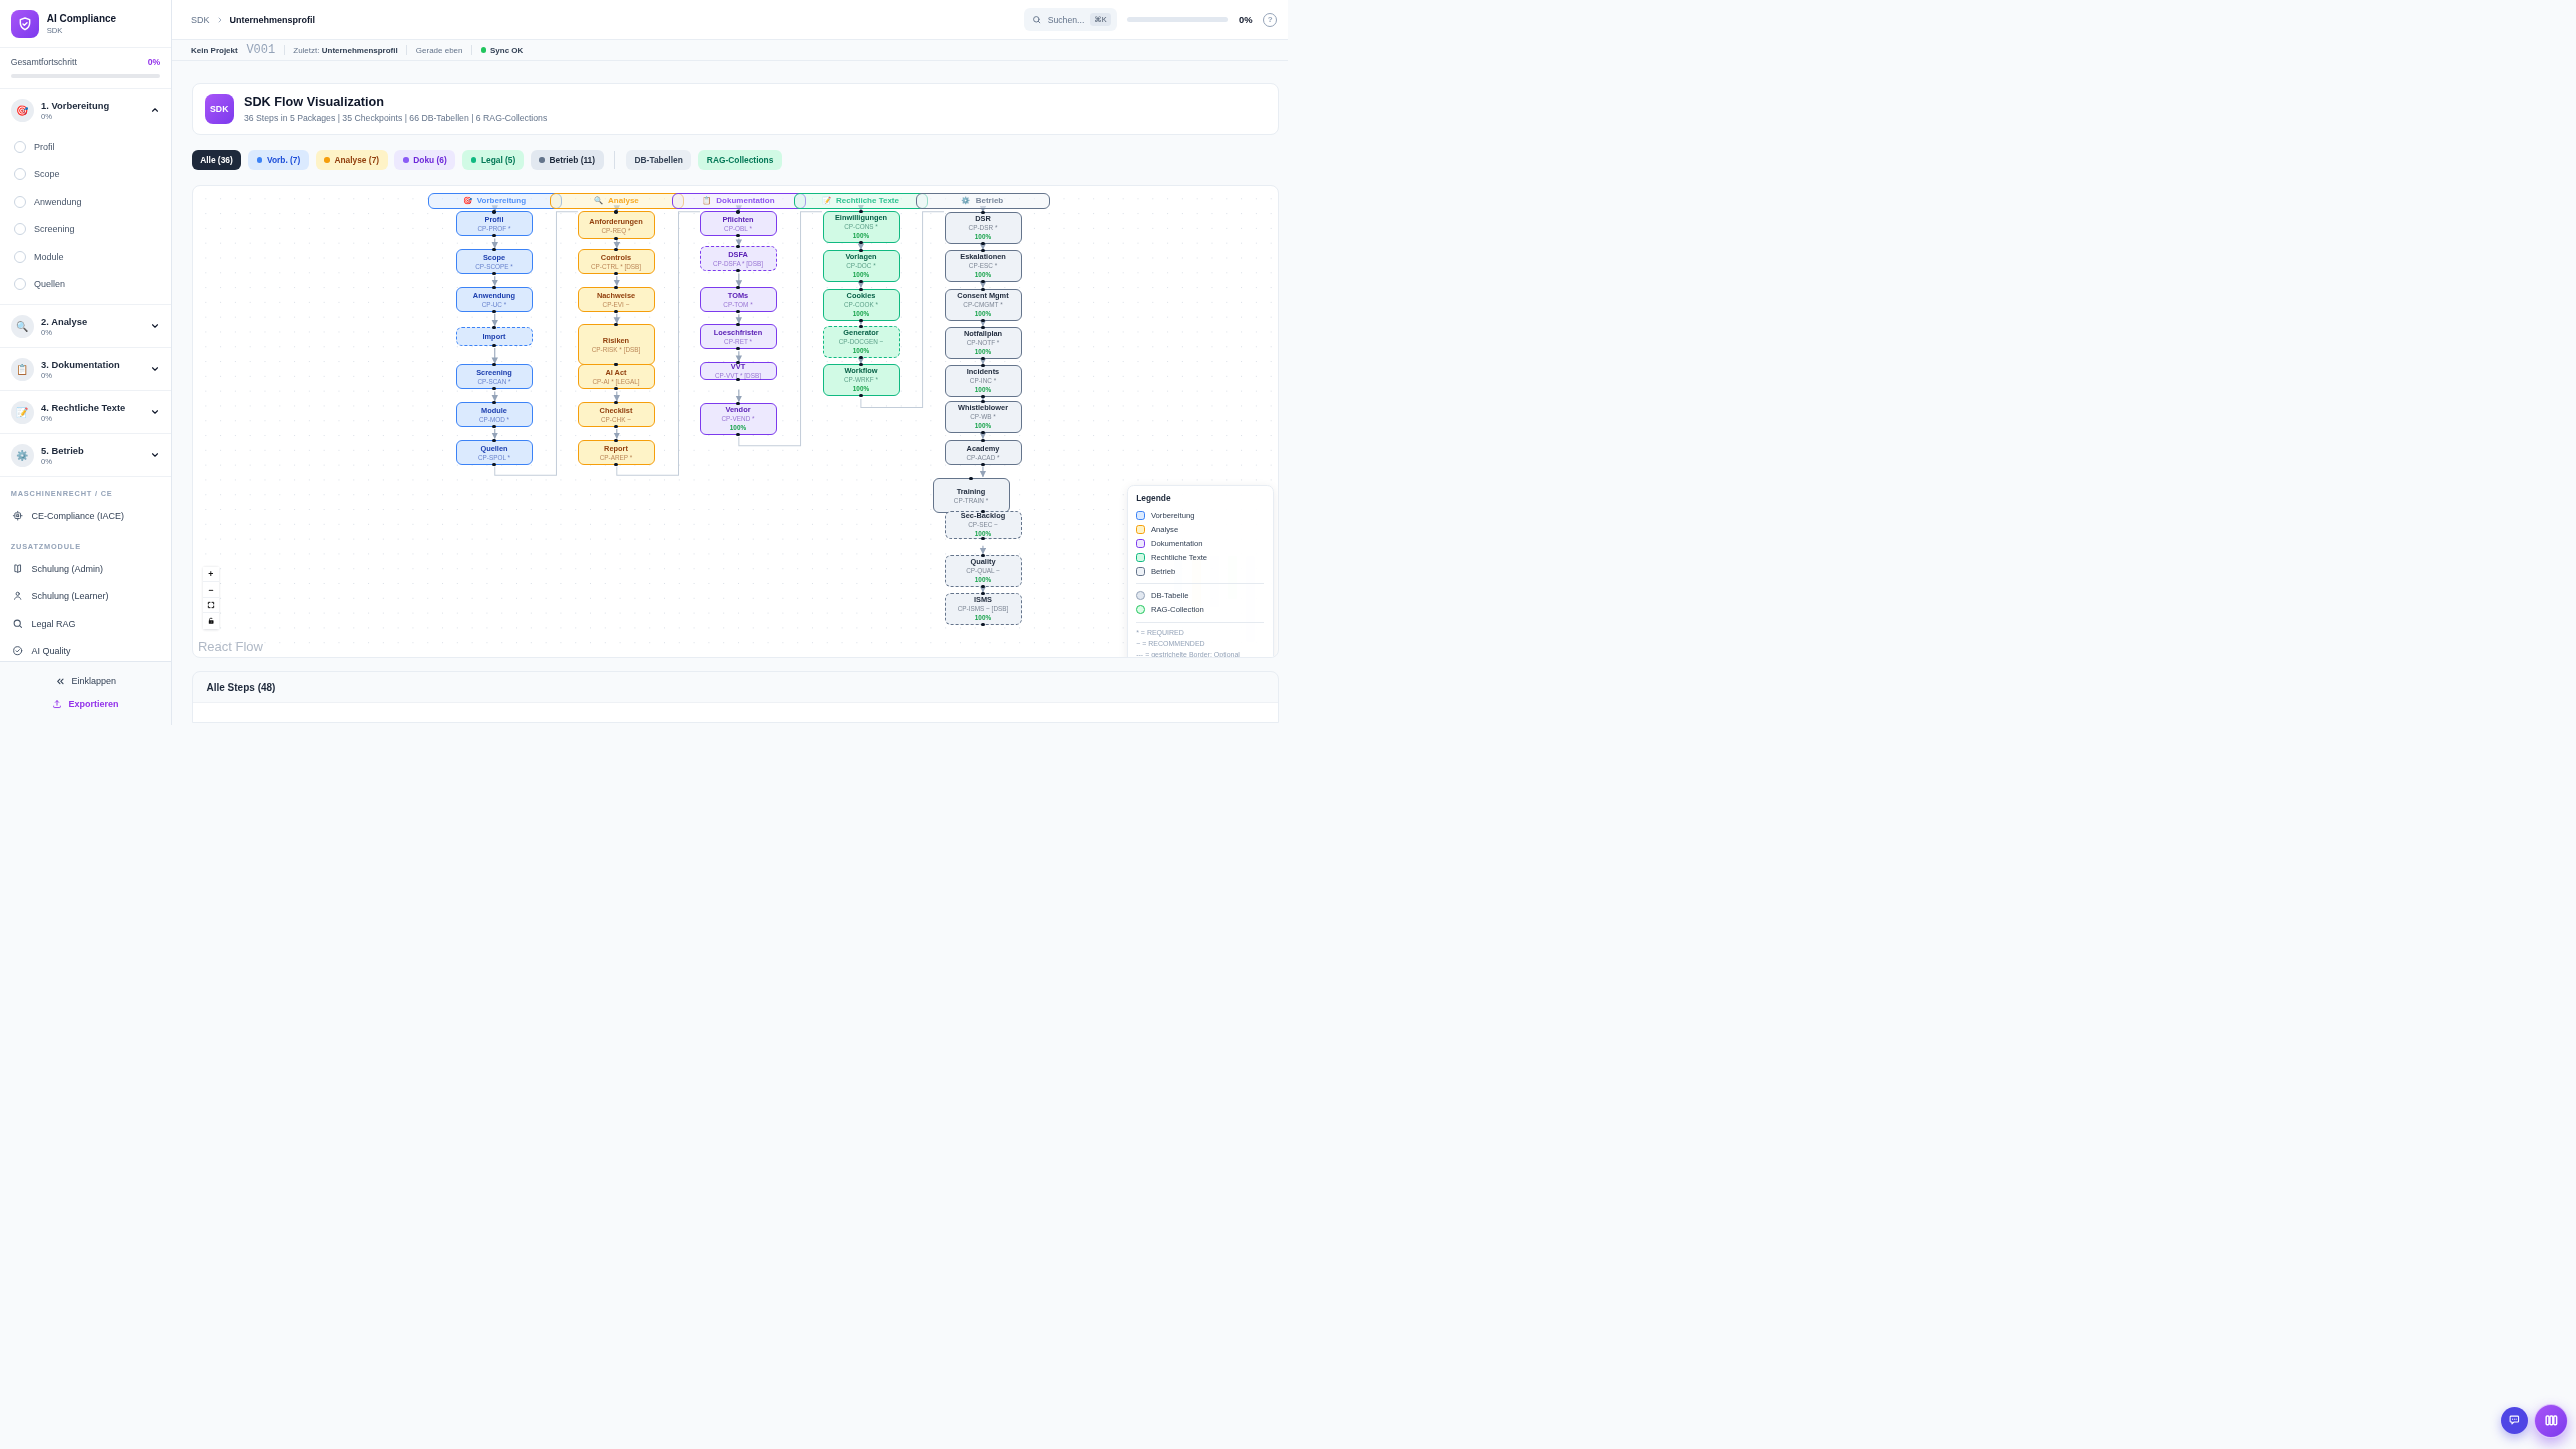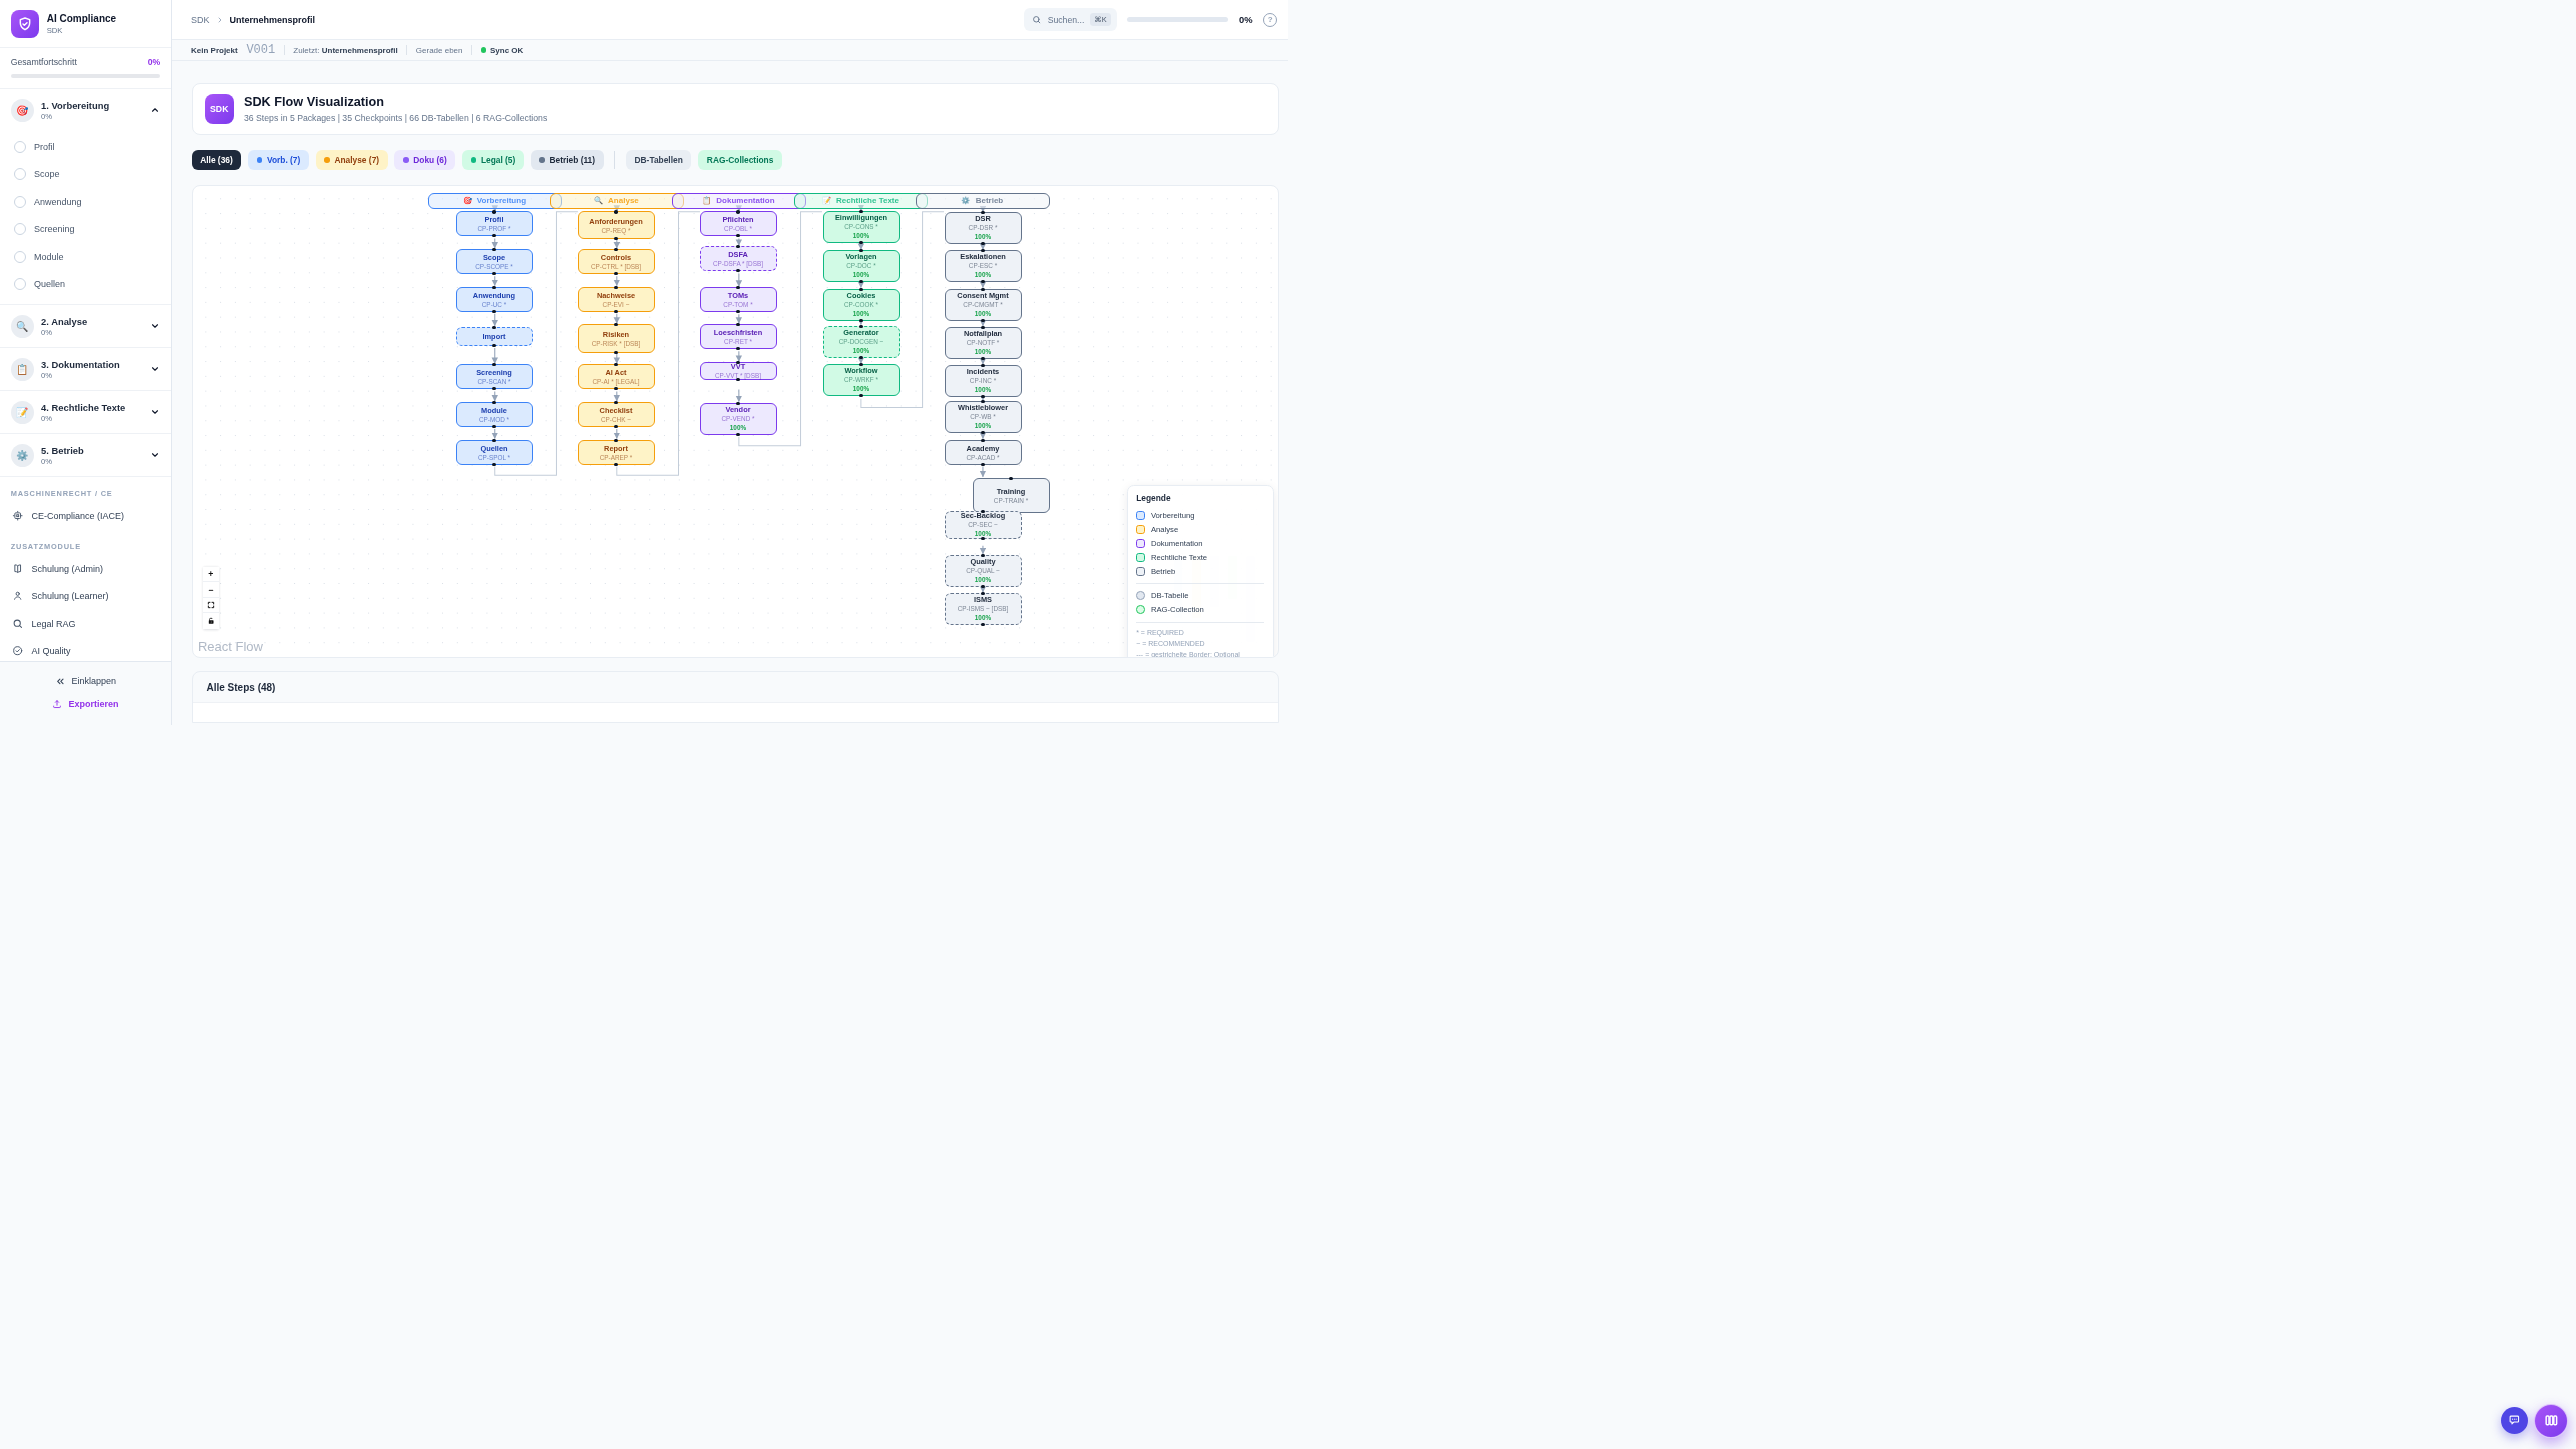--- a/index.html
+++ b/index.html
@@ -507,21 +507,21 @@
           <div class="fn-code" style="color:rgba(146,64,14,0.62)">CP-REQ *</div>
         </div>
         <div class="flow-node" style="left: 385px; top: 63px; height: 25px; border-color: rgb(245, 158, 11); background: rgb(254, 243, 199);">
           <div class="fn-title" style="color:#92400e">Controls</div>
           <div class="fn-code" style="color:rgba(146,64,14,0.62)">CP-CTRL * [DSB]</div>
         </div>
         <div class="flow-node" style="left: 385px; top: 101px; height: 25px; border-color: rgb(245, 158, 11); background: rgb(254, 243, 199);">
           <div class="fn-title" style="color:#92400e">Nachweise</div>
           <div class="fn-code" style="color:rgba(146,64,14,0.62)">CP-EVI ~</div>
         </div>
-        <div class="flow-node" style="left: 385px; top: 138px; height: 29px; border-color: rgb(245, 158, 11); background: rgb(254, 243, 199);">
+        <div class="flow-node" style="left: 385px; top: 138px; height: 41px; border-color: rgb(245, 158, 11); background: rgb(254, 243, 199);">
           <div class="fn-title" style="color:#92400e">Risiken</div>
           <div class="fn-code" style="color:rgba(146,64,14,0.62)">CP-RISK * [DSB]</div>
         </div>
         <div class="flow-node" style="left: 385px; top: 178px; height: 25px; border-color: rgb(245, 158, 11); background: rgb(254, 243, 199);">
           <div class="fn-title" style="color:#92400e">AI Act</div>
           <div class="fn-code" style="color:rgba(146,64,14,0.62)">CP-AI * [LEGAL]</div>
         </div>
         <div class="flow-node" style="left: 385px; top: 216px; height: 25px; border-color: rgb(245, 158, 11); background: rgb(254, 243, 199);">
           <div class="fn-title" style="color:#92400e">Checklist</div>
           <div class="fn-code" style="color:rgba(146,64,14,0.62)">CP-CHK ~</div>
@@ -631,21 +631,21 @@
         <div class="flow-node" style="left: 752px; top: 215px; height: 32px; border-color: rgb(100, 116, 139); background: rgb(238, 242, 247);">
           <div class="fn-title" style="color:#1e293b">Whistleblower</div>
           <div class="fn-code" style="color:rgba(51,65,85,0.62)">CP-WB *</div>
           <div class="fn-pct">100%</div>
           <div class="fn-bar"></div>
         </div>
         <div class="flow-node" style="left: 752px; top: 254px; height: 25px; border-color: rgb(100, 116, 139); background: rgb(238, 242, 247);">
           <div class="fn-title" style="color:#1e293b">Academy</div>
           <div class="fn-code" style="color:rgba(51,65,85,0.62)">CP-ACAD *</div>
         </div>
-        <div class="flow-node" style="left: 780px; top: 292px; height: 35px; border-color: rgb(100, 116, 139); background: rgb(238, 242, 247); justify-content: center;">
+        <div class="flow-node" style="left: 740px; top: 292px; height: 35px; border-color: rgb(100, 116, 139); background: rgb(238, 242, 247); justify-content: center;">
           <div class="fn-title" style="color:#1e293b">Training</div>
           <div class="fn-code" style="color:rgba(51,65,85,0.62)">CP-TRAIN *</div>
         </div>
         <div class="flow-node dashed" style="left: 752px; top: 325px; height: 28px; border-color: rgb(100, 116, 139); background: rgb(238, 242, 247); align-items: center;">
           <div class="fn-title" style="color:#1e293b">Sec-Backlog</div>
           <div class="fn-code" style="color:rgba(51,65,85,0.62)">CP-SEC ~</div>
           <div class="fn-pct">100%</div>
           <div class="fn-bar"></div>
         </div>
         <div class="flow-node dashed" style="left: 752px; top: 369px; height: 32px; border-color: rgb(100, 116, 139); background: rgb(238, 242, 247);">

